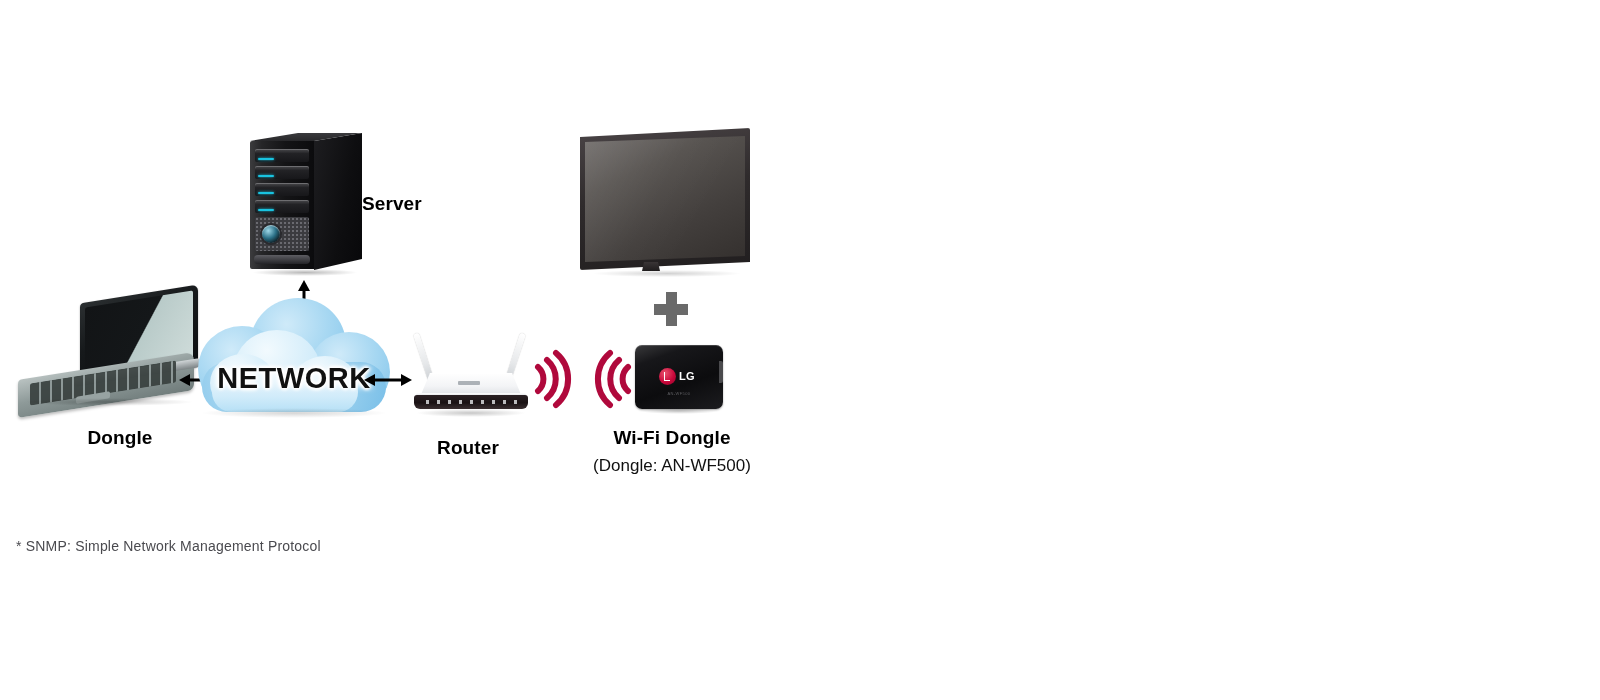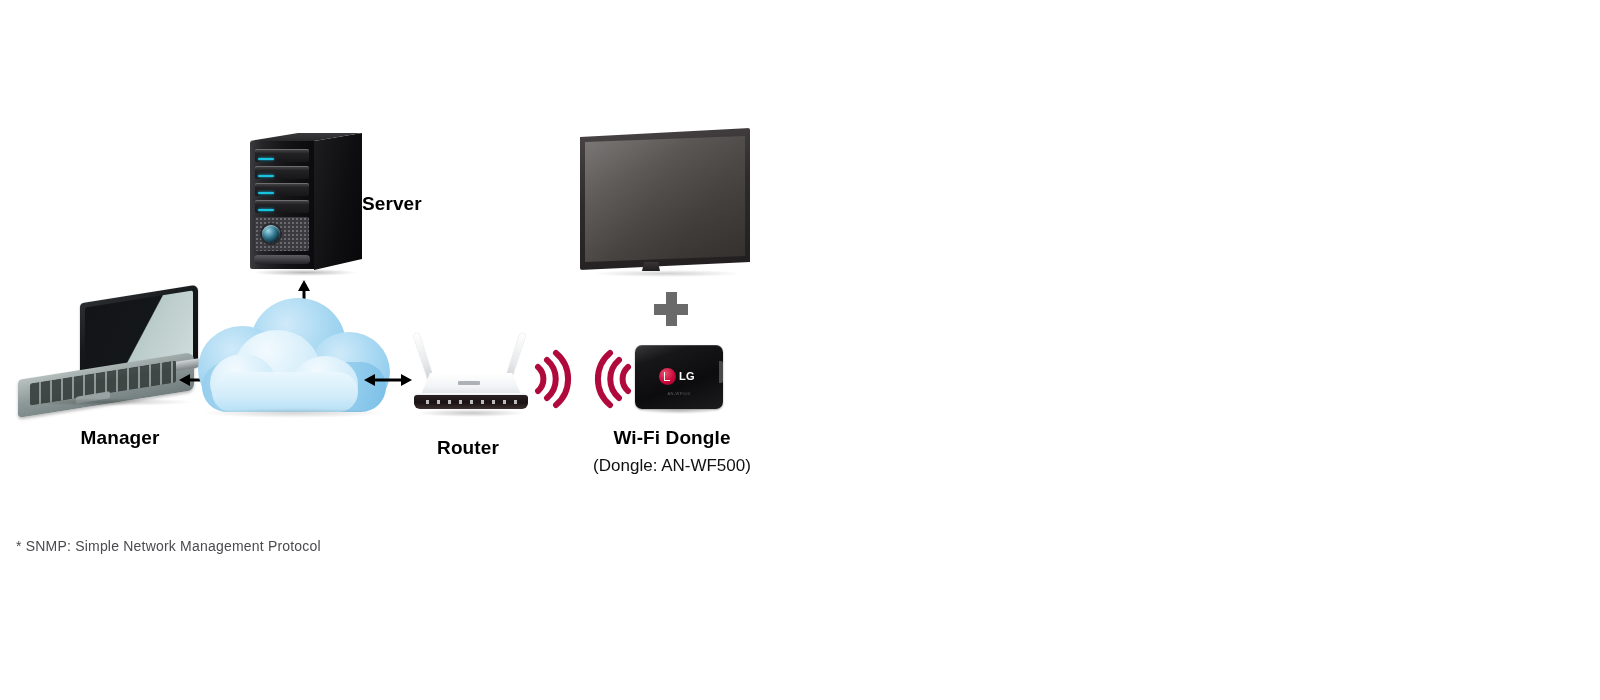--- a/index.html
+++ b/index.html
@@ -348,40 +348,41 @@
   <div class="abs laptop">
     <div class="lid">
       <div class="screen"></div>
     </div>
     <div class="base"></div>
     <div class="hinge"></div>
     <div class="keys"></div>
     <div class="touch"></div>
     <div class="shadow"></div>
   </div>
-  <div class="abs label" style="left:40px; top:427px; width:160px;">Manager</div>
+  <div class="abs label" style="left:40px; top:427px; width:160px;">Dongle</div>
 
   <div class="arrow" style="left:179px; top:370px;">
     <svg width="48" height="20" viewBox="0 0 48 20">
       <line x1="9" y1="10" x2="39" y2="10" stroke="#000" stroke-width="3"></line>
       <polygon points="0,10 11,4 11,16" fill="#000"></polygon>
       <polygon points="48,10 37,4 37,16" fill="#000"></polygon>
     </svg>
   </div>
 
   <div class="abs cloud">
     <div class="puff p1"></div>
     <div class="puff p2"></div>
     <div class="puff p3"></div>
     <div class="base"></div>
     <div class="frontpuff f1"></div>
     <div class="frontpuff f2"></div>
     <div class="frontpuff f3"></div>
     <div class="fbase"></div>
     <div class="shadow"></div>
+    <div class="netword">NETWORK</div>
   </div>
 
   <div class="arrow" style="left:364px; top:370px;">
     <svg width="48" height="20" viewBox="0 0 48 20">
       <line x1="9" y1="10" x2="39" y2="10" stroke="#000" stroke-width="3"></line>
       <polygon points="0,10 11,4 11,16" fill="#000"></polygon>
       <polygon points="48,10 37,4 37,16" fill="#000"></polygon>
     </svg>
   </div>
 

